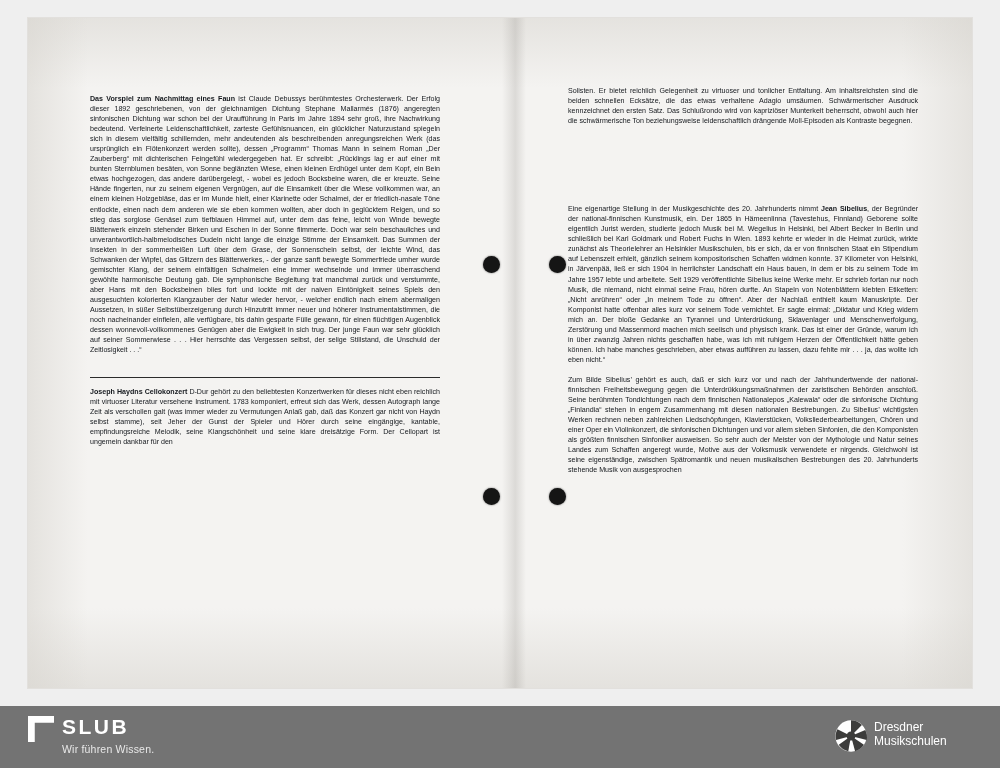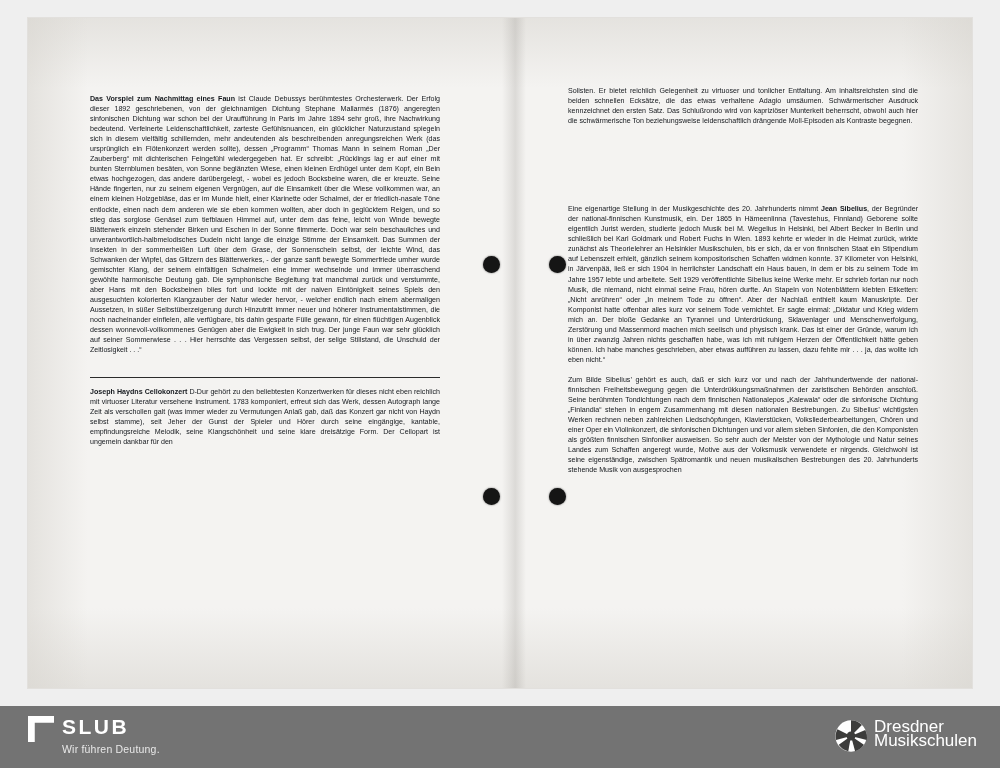--- a/index.html
+++ b/index.html
@@ -159,21 +159,21 @@
     top: 13px;
     width: 34px;
     height: 34px;
   }
   .dp-text {
     position: absolute;
     right: 26px;
     top: 14px;
     text-align: left;
     width: 100px;
-    font-size: 17px;
+    font-size: 12px;
     line-height: 14px;
     color: #ffffff;
   }
 </style>
 </head>
 <body>
 
 <div id="page">
 
   <div class="scan">
@@ -205,21 +205,21 @@
 
         <p class="para">Zum Bilde Sibelius’ gehört es auch, daß er sich kurz vor und nach der Jahr­hundertwende der national-finnischen Freiheitsbewegung gegen die Unterdrük­kungsmaßnahmen der zaristischen Behörden anschloß. Seine berühmten Ton­dichtungen nach dem finnischen Nationalepos „Kalewala“ oder die sinfonische Dichtung „Finlandia“ stehen in engem Zusammenhang mit diesen nationalen Bestrebungen. Zu Sibelius’ wichtigsten Werken rechnen neben zahlreichen Liedschöpfungen, Klavierstücken, Volksliederbearbeitungen, Chören und einer Oper ein Violinkonzert, die sinfonischen Dichtungen und vor allem sieben Sinfonien, die den Komponisten als größten finnischen Sinfoniker ausweisen. So sehr auch der Meister von der Mythologie und Natur seines Landes zum Schaffen angeregt wurde, Motive aus der Volksmusik verwendete er nirgends. Gleichwohl ist seine eigenständige, zwischen Spätromantik und neuen musika­lischen Bestrebungen des 20. Jahrhunderts stehende Musik von ausgesprochen</p>
       </div>
 
     </div>
   </div>
 
   <div class="footer">
     <div class="slub-mark"></div>
     <div class="slub-name">SLUB</div>
-    <div class="slub-tag">Wir führen Deutung.</div>
+    <div class="slub-tag">Wir führen Wissen.</div>
 
     <svg class="dp-logo" viewBox="0 0 100 100">
       <circle cx="50" cy="50" r="46" fill="#ffffff"></circle>
       <path d="M50 50 L50 4 A46 46 0 0 1 82 18 Z" fill="#3c3c3b"></path>
       <path d="M50 50 L92 32 A46 46 0 0 1 96 62 Z" fill="#3c3c3b"></path>
       <path d="M50 50 L88 76 A46 46 0 0 1 62 95 Z" fill="#3c3c3b"></path>
       <path d="M50 50 L42 95 A46 46 0 0 1 14 76 Z" fill="#3c3c3b"></path>
       <path d="M50 50 L6 62 A46 46 0 0 1 10 30 Z" fill="#3c3c3b"></path>
       <circle cx="50" cy="50" r="13" fill="#3c3c3b"></circle>
     </svg>

